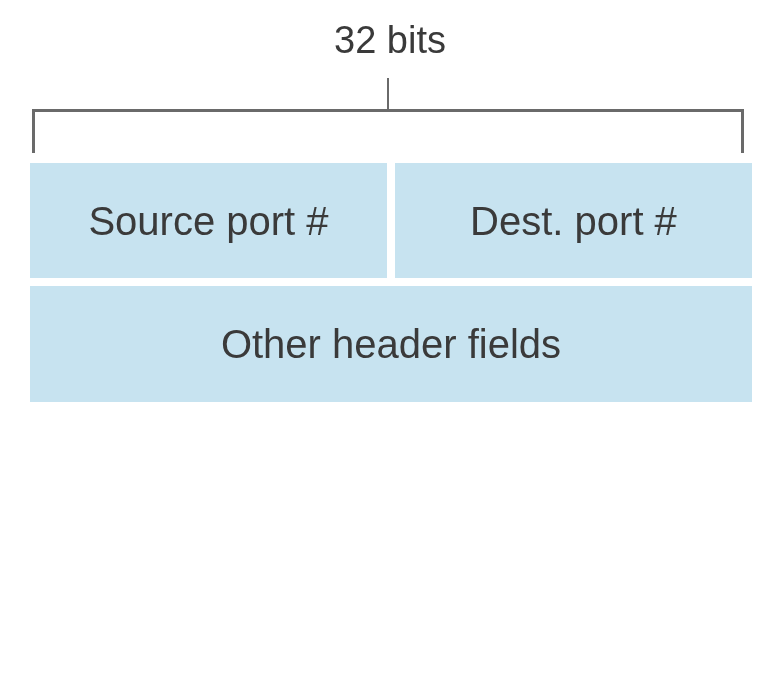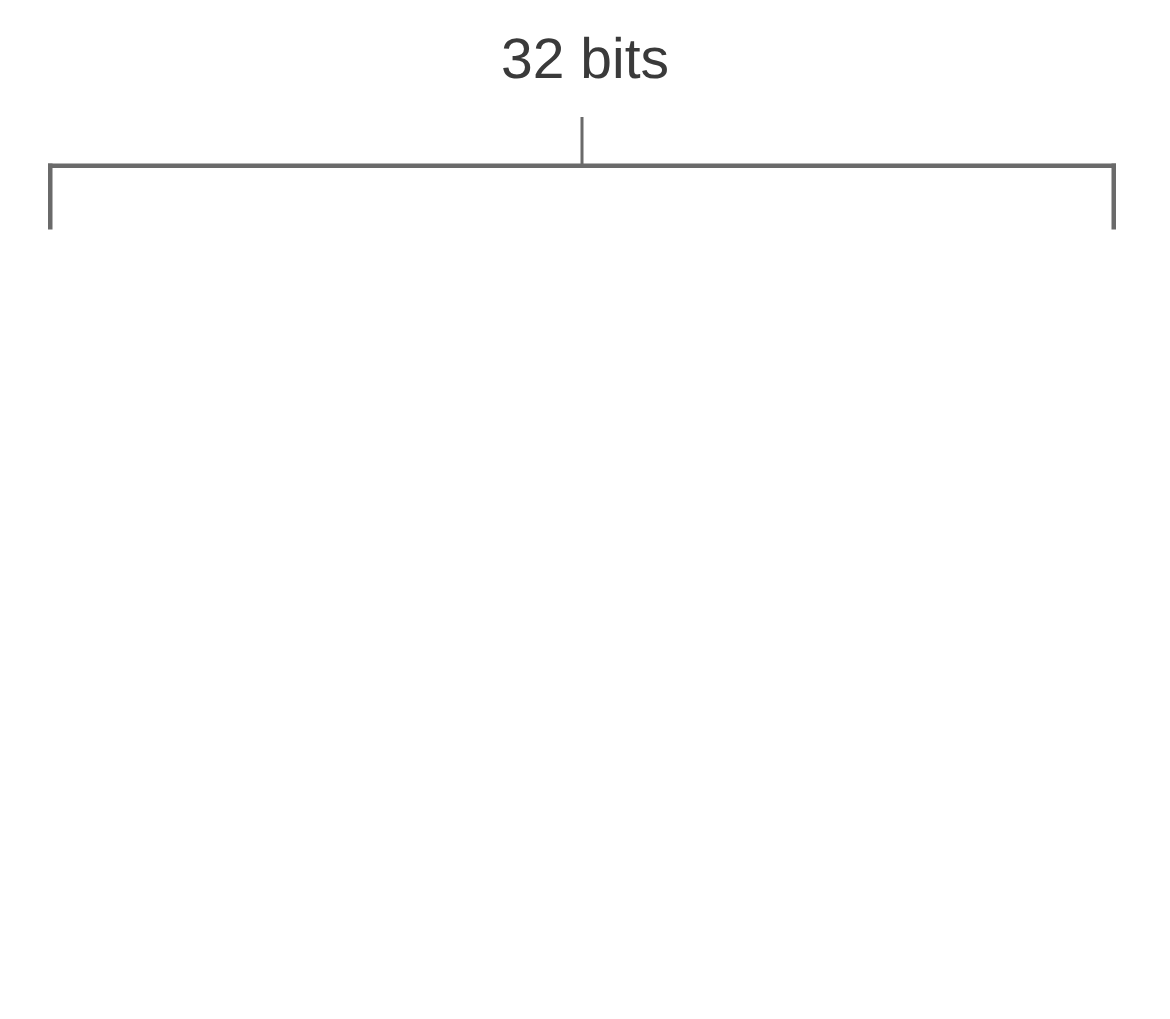--- a/index.html
+++ b/index.html
@@ -81,17 +81,30 @@
 <div class="canvas">
 
   <div class="bits-label">32 bits</div>
 
   <div class="tick"></div>
 
   <div class="bracket"></div>
 
   <div class="segment">
 
+    <div class="row row-ports">
+      <div class="cell">
+        <span>Source port #</span>
+      </div>
+      <div class="cell">
+        <span>Dest. port #</span>
+      </div>
+    </div>
 
+    <div class="row row-other">
+      <div class="cell">
+        <span>Other header fields</span>
+      </div>
+    </div>
 
 
   </div>
 </div>
 
 </body></html>

